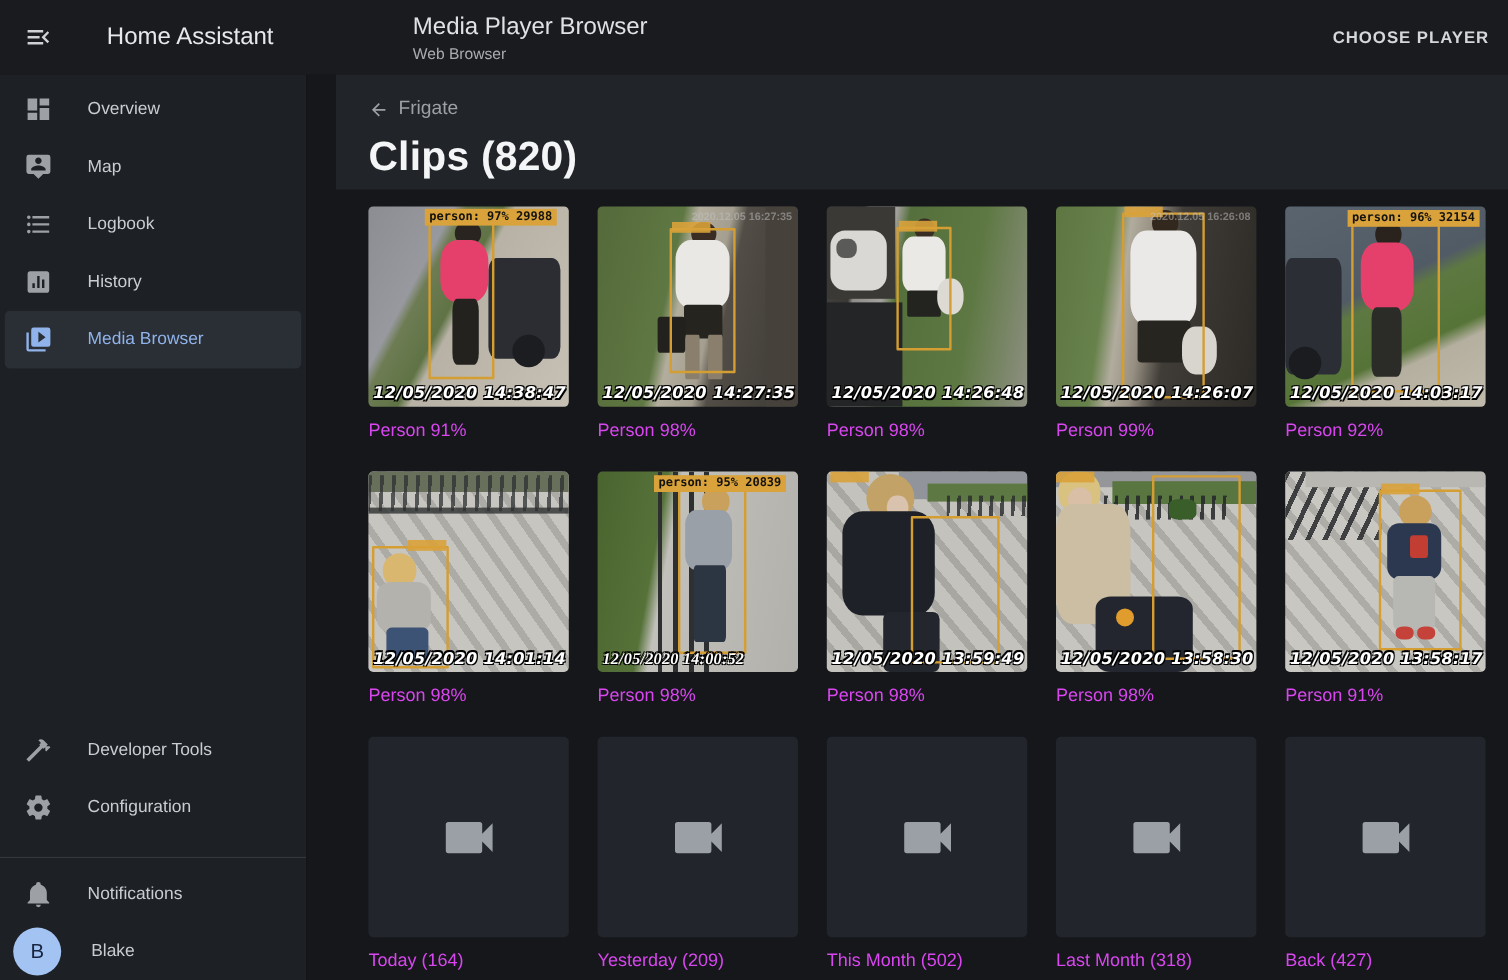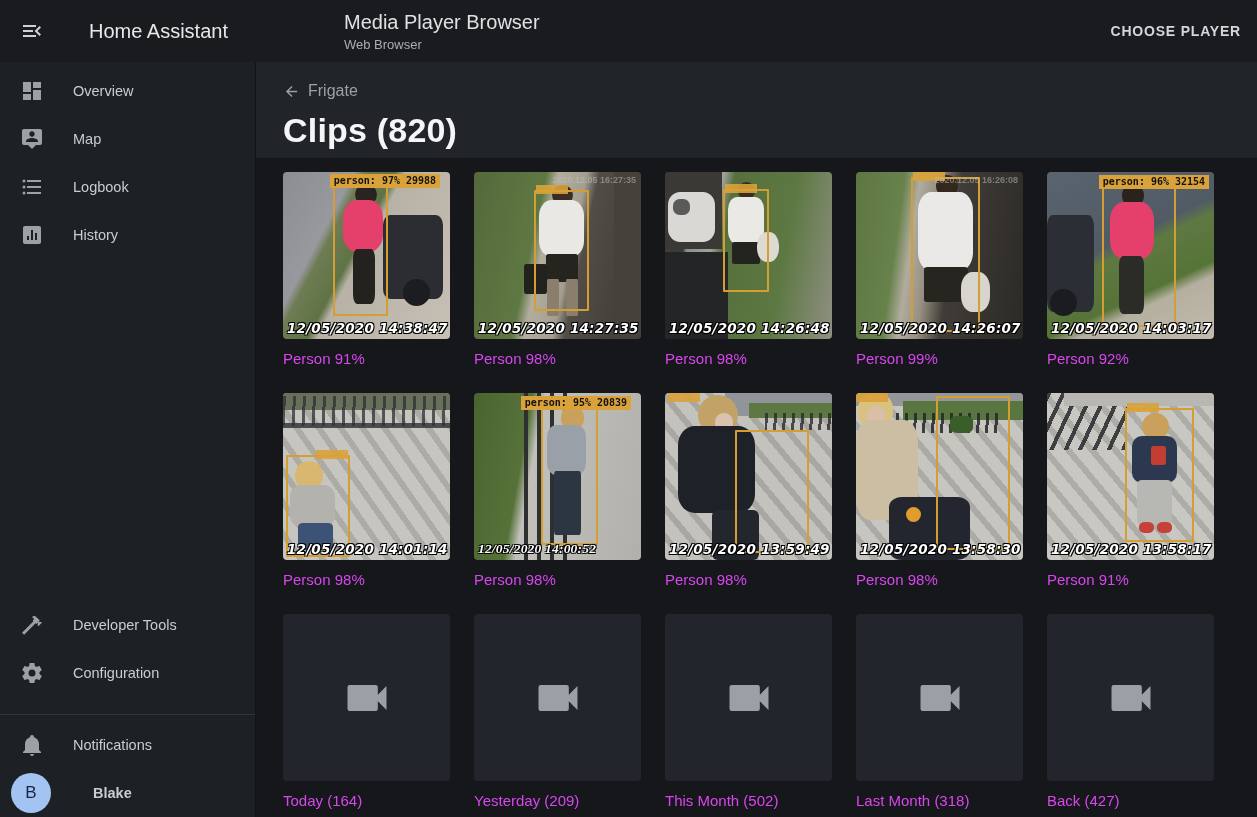--- a/index.html
+++ b/index.html
@@ -15,37 +15,37 @@
     border:none; cursor:pointer; padding:0; }
   .app-title { margin-left:45px; font-size:20px; color:#e7e8e9; font-weight:400; }
   .topbar-center { position:absolute; left:344px; top:50%; transform:translateY(-50%); }
   .tc-title { font-size:20px; color:#dfe1e3; font-weight:400; line-height:1.2; }
   .tc-sub { font-size:13px; color:#a9adb1; margin-top:3px; }
   .choose-player { position:absolute; right:16px; top:50%; transform:translateY(-50%);
     background:none; border:none; color:#d4d6d8; font-size:14px; font-weight:600;
     letter-spacing:0.8px; cursor:pointer; font-family:"Liberation Sans",sans-serif; }
 
   
-  .body { flex:1; display:flex; min-height:0; }
+  .body { flex:1; display:flex; min-height:0;gap:24px; }
 
   
   .sidebar { width:256px; flex:0 0 256px; background:#1d2025; display:flex;
     flex-direction:column; padding-top:5px; border-right:1px solid rgba(0,0,0,0.35); }
   .nav-item { height:48px; display:flex; align-items:center; margin:0 4px;
     border-radius:4px; color:#c9ccd0; cursor:pointer; flex:0 0 48px; }
   .nav-item .nicon { width:24px; height:24px; margin-left:16px; color:#9da1a6; flex:0 0 24px; }
   .nav-item .nlabel { margin-left:29px; font-size:14.5px; font-weight:500; white-space:nowrap; }
   .nav-item.active { background:#2a2e35; color:var(--accent,#8fb3ea); }
   .nav-item.active .nicon { color:var(--accent,#8fb3ea); }
   .sspacer { flex:1; }
   .sdivider { height:1px; background:#33363c; margin:17px 0 6px 0; flex:0 0 1px; }
   .avatar { width:40px; height:40px; border-radius:50%; margin-left:7px;
     display:flex; align-items:center; justify-content:center;
     font-size:17px; color:#182540; flex:0 0 40px; }
-  .user-label { margin-left:42px; font-size:14.5px; font-weight:700; }
+  .user-label { margin-left:25px; font-size:14.5px; font-weight:400; }
   .nicon svg, .menu-btn svg, .bc-arrow svg, .folder-icon svg { width:100%; height:100%;
     display:block; fill:currentColor; }
 
   
   .main { flex:1; display:flex; flex-direction:column; min-width:0; background:#15171b; }
   .content-header { height:96px; flex:0 0 96px; background:#212429; padding:20px 0 0 27px; }
   .breadcrumb { display:inline-flex; align-items:center; gap:8px; color:#9da1a6;
     font-size:16px; background:none; border:none; cursor:pointer;
     font-family:"Liberation Sans",sans-serif; padding:0; }
   .bc-arrow { width:17px; height:17px; color:#9da1a6; }
@@ -125,20 +125,28 @@
             </span>
             <span class="nlabel">Logbook</span>
           </div>
           <div class="nav-item">
             <span class="nicon">
               <svg viewBox="0 0 24 24">
                 <path d="M17,17H15V10H17V17M13,17H11V7H13V17M9,17H7V13H9V17M19,3H5C3.89,3 3,3.9 3,5V19C3,20.1 3.89,21 5,21H19C20.1,21 21,20.1 21,19V5C21,3.9 20.1,3 19,3Z"></path>
               </svg>
             </span>
             <span class="nlabel">History</span>
+          </div>
+          <div class="nav-item active">
+            <span class="nicon">
+              <svg viewBox="0 0 24 24">
+                <path d="M4,6H2V20A2,2 0 0,0 4,22H18V20H4V6M20,2H8A2,2 0 0,0 6,4V16A2,2 0 0,0 8,18H20A2,2 0 0,0 22,16V4A2,2 0 0,0 20,2M12,14.5V5.5L18,10L12,14.5Z"></path>
+              </svg>
+            </span>
+            <span class="nlabel">Media Browser</span>
           </div>
         </div>
       <div class="sspacer"></div>
       <div id="nav-footer">
           <div class="nav-item">
             <span class="nicon">
               <svg viewBox="0 0 24 24">
                 <path d="M2,19.63L13.43,8.2L12.72,7.5L14.14,6.07L12,3.89C13.2,2.7 15.09,2.7 16.27,3.89L19.87,7.5L18.45,8.91H21.29L22,9.62L18.45,13.21L17.74,12.5V9.62L16.27,11.04L15.56,10.33L4.13,21.76L2,19.63Z"></path>
               </svg>
             </span>

